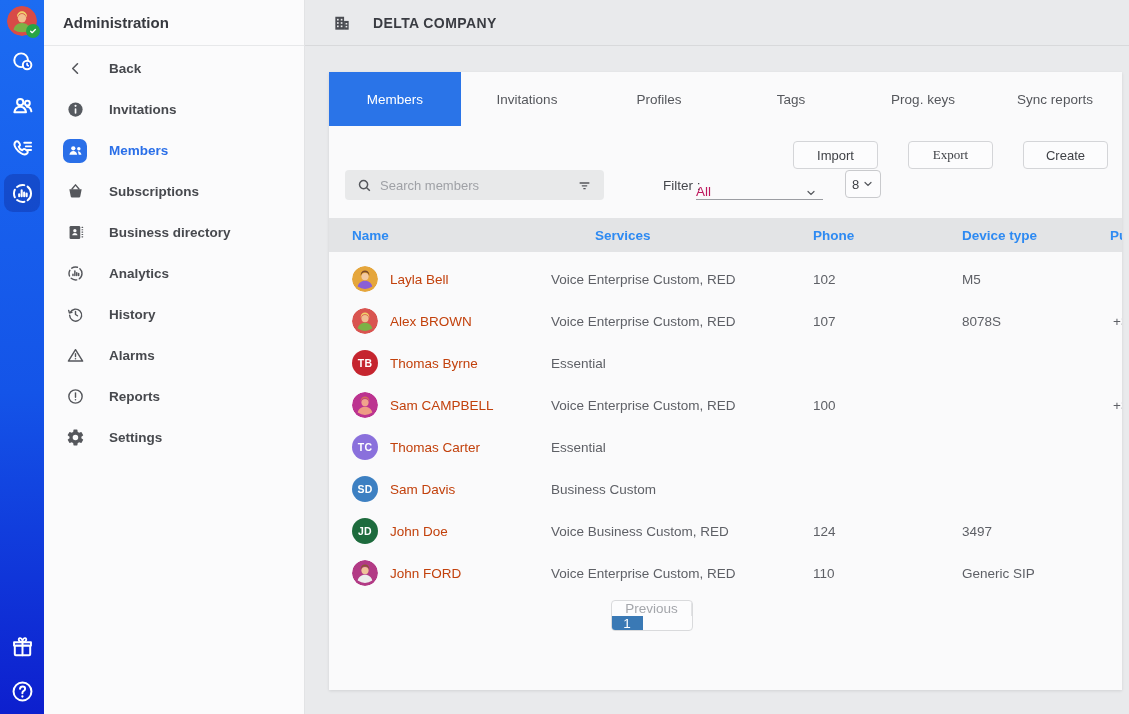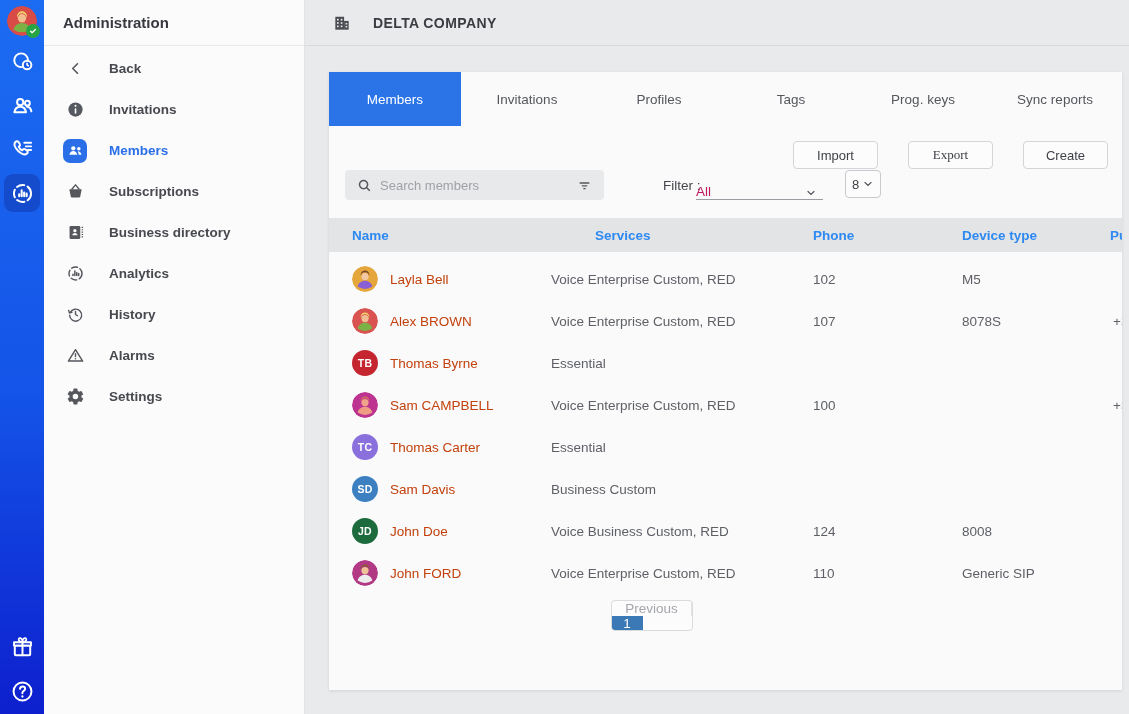--- a/index.html
+++ b/index.html
@@ -257,20 +257,30 @@
         </div>
         <div class="nav-item">
           <span class="nicon">
             <svg viewBox="0 0 24 24" fill="none" stroke="currentColor" stroke-width="1.8" stroke-linecap="round" stroke-linejoin="round">
               <path d="M12 4.6 21 19H3z"></path>
               <path d="M12 9.8v3.6"></path>
               <circle cx="12" cy="16.2" r="1" fill="currentColor" stroke="none"></circle>
             </svg>
           </span>
           <span class="nlabel">Alarms</span>
+        </div>
+        <div class="nav-item">
+          <span class="nicon">
+            <svg viewBox="0 0 24 24" fill="none" stroke="currentColor" stroke-width="1.8" stroke-linecap="round" stroke-linejoin="round">
+              <circle cx="12" cy="12" r="8.4"></circle>
+              <path d="M12 7.4v5.6"></path>
+              <circle cx="12" cy="16" r="1" fill="currentColor" stroke="none"></circle>
+            </svg>
+          </span>
+          <span class="nlabel">Reports</span>
         </div>
         <div class="nav-item">
           <span class="nicon">
             <svg viewBox="0 0 24 24" fill="none" stroke="currentColor" stroke-width="1.8" stroke-linecap="round" stroke-linejoin="round">
               <path fill="currentColor" stroke="none" d="M19.4 13c.05-.33.07-.66.07-1s-.02-.67-.07-1l2.1-1.65a.5.5 0 0 0 .12-.64l-2-3.46a.5.5 0 0 0-.6-.22l-2.49 1a7.3 7.3 0 0 0-1.73-1l-.37-2.6A.5.5 0 0 0 13.93 2h-4a.5.5 0 0 0-.5.43L9.07 5a7.3 7.3 0 0 0-1.74 1l-2.48-1a.5.5 0 0 0-.6.22l-2 3.46a.5.5 0 0 0 .11.64L4.47 11a7.9 7.9 0 0 0 0 2l-2.1 1.65a.5.5 0 0 0-.12.64l2 3.46c.13.23.4.32.6.22l2.49-1c.53.4 1.11.75 1.73 1l.37 2.6c.04.25.25.43.5.43h4c.25 0 .46-.18.5-.43l.36-2.6a7.3 7.3 0 0 0 1.74-1l2.48 1c.2.1.47 0 .6-.22l2-3.46a.5.5 0 0 0-.11-.64zM11.93 15.5a3.5 3.5 0 1 1 0-7 3.5 3.5 0 0 1 0 7z"></path>
             </svg>
           </span>
           <span class="nlabel">Settings</span>
         </div>
       </div>
@@ -437,21 +447,21 @@
             <span class="c-serv">Business Custom</span>
             <span class="c-phone"></span>
             <span class="c-device"></span>
             <span class="c-extra"></span>
           </div>
           <div class="trow">
             <div class="avatar initials" style="background:#1D6B3D">JD</div>
             <span class="c-name">John Doe</span>
             <span class="c-serv">Voice Business Custom, RED</span>
             <span class="c-phone">124</span>
-            <span class="c-device">8008</span>
+            <span class="c-device">3497</span>
             <span class="c-extra"></span>
           </div>
           <div class="trow">
             <div class="avatar">
               <svg width="26" height="26" viewBox="0 0 26 26">
     <clipPath id="c26B23A85">
                   <circle cx="13" cy="13" r="13"></circle>
                 </clipPath>
     <g clip-path="url(#c26B23A85)">
       <circle cx="13" cy="13" r="13" fill="#B23A85"></circle>

